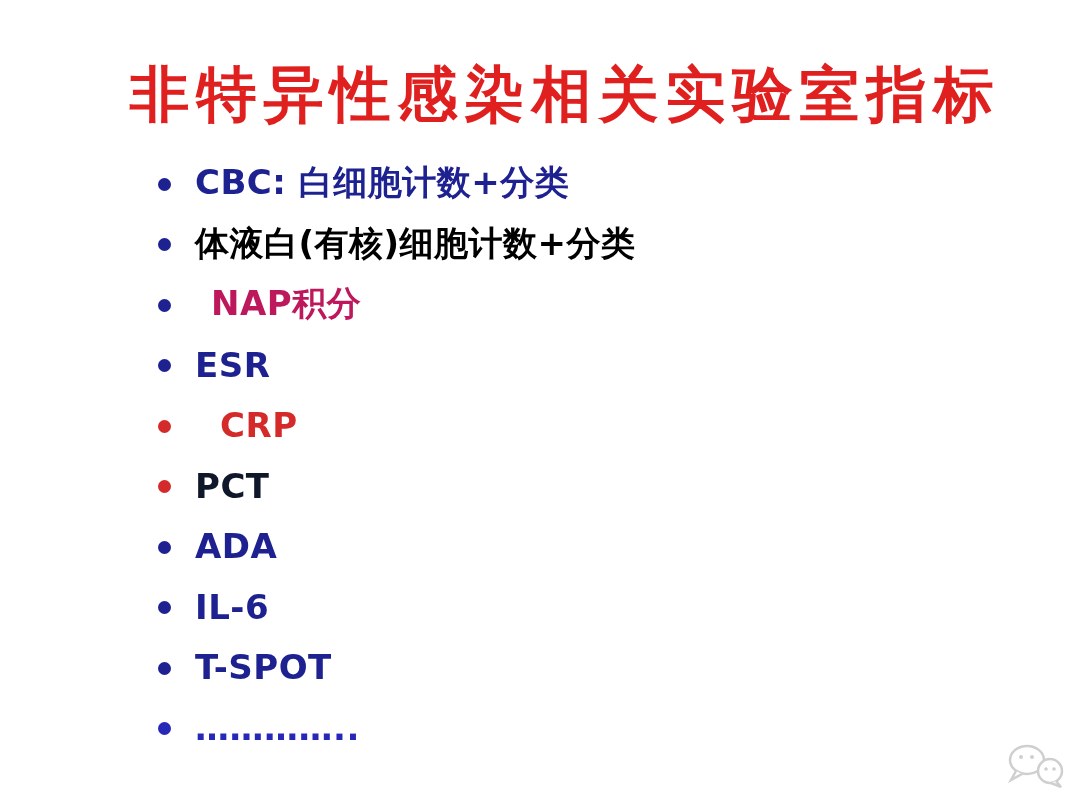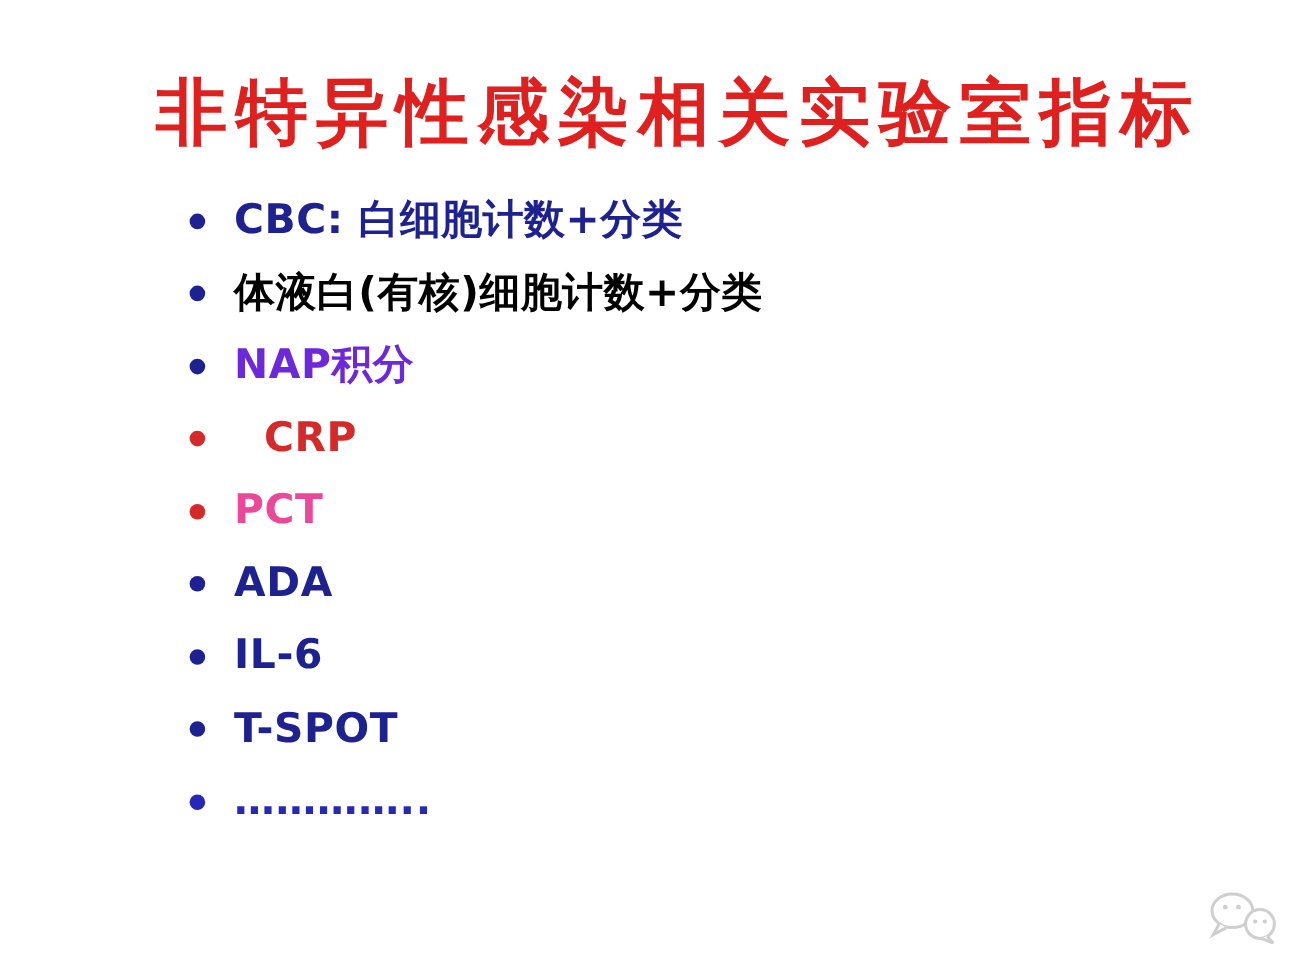--- a/index.html
+++ b/index.html
@@ -84,29 +84,33 @@
 
   <div class="indicator-list">
       <div class="item" style="color: rgb(30, 33, 144);">
         <span class="bullet" style="background: rgb(30, 33, 144);"></span>
         <span class="label">CBC: 白细胞计数+分类</span>
       </div>
       <div class="item" style="color: #000000;">
         <span class="bullet" style="background: rgb(30, 33, 144);"></span>
         <span class="label">体液白(有核)细胞计数+分类</span>
       </div>
-      <div class="item" style="color: #6d28d9;">
+      <div class="item" style="color: #be185d; gap: 16px;">
         <span class="bullet" style="background: rgb(30, 33, 144);"></span>
         <span class="label">NAP积分</span>
+      </div>
+      <div class="item" style="color: rgb(30, 33, 144);">
+        <span class="bullet" style="background: rgb(30, 33, 144);"></span>
+        <span class="label">ESR</span>
       </div>
       <div class="item" style="color: rgb(212, 42, 42); gap: 25px;">
         <span class="bullet" style="background: rgb(212, 42, 42);"></span>
         <span class="label">CRP</span>
       </div>
-      <div class="item" style="color: #ec4899; text-align: center;">
+      <div class="item" style="color: #0f172a; text-align: center;">
         <span class="bullet" style="background: rgb(212, 42, 42);"></span>
         <span class="label">PCT</span>
       </div>
       <div class="item" style="color: rgb(30, 33, 144); align-items: center;">
         <span class="bullet" style="background: rgb(30, 33, 144);"></span>
         <span class="label">ADA</span>
       </div>
       <div class="item" style="color: rgb(30, 33, 144);">
         <span class="bullet" style="background: rgb(30, 33, 144);"></span>
         <span class="label">IL-6</span>

